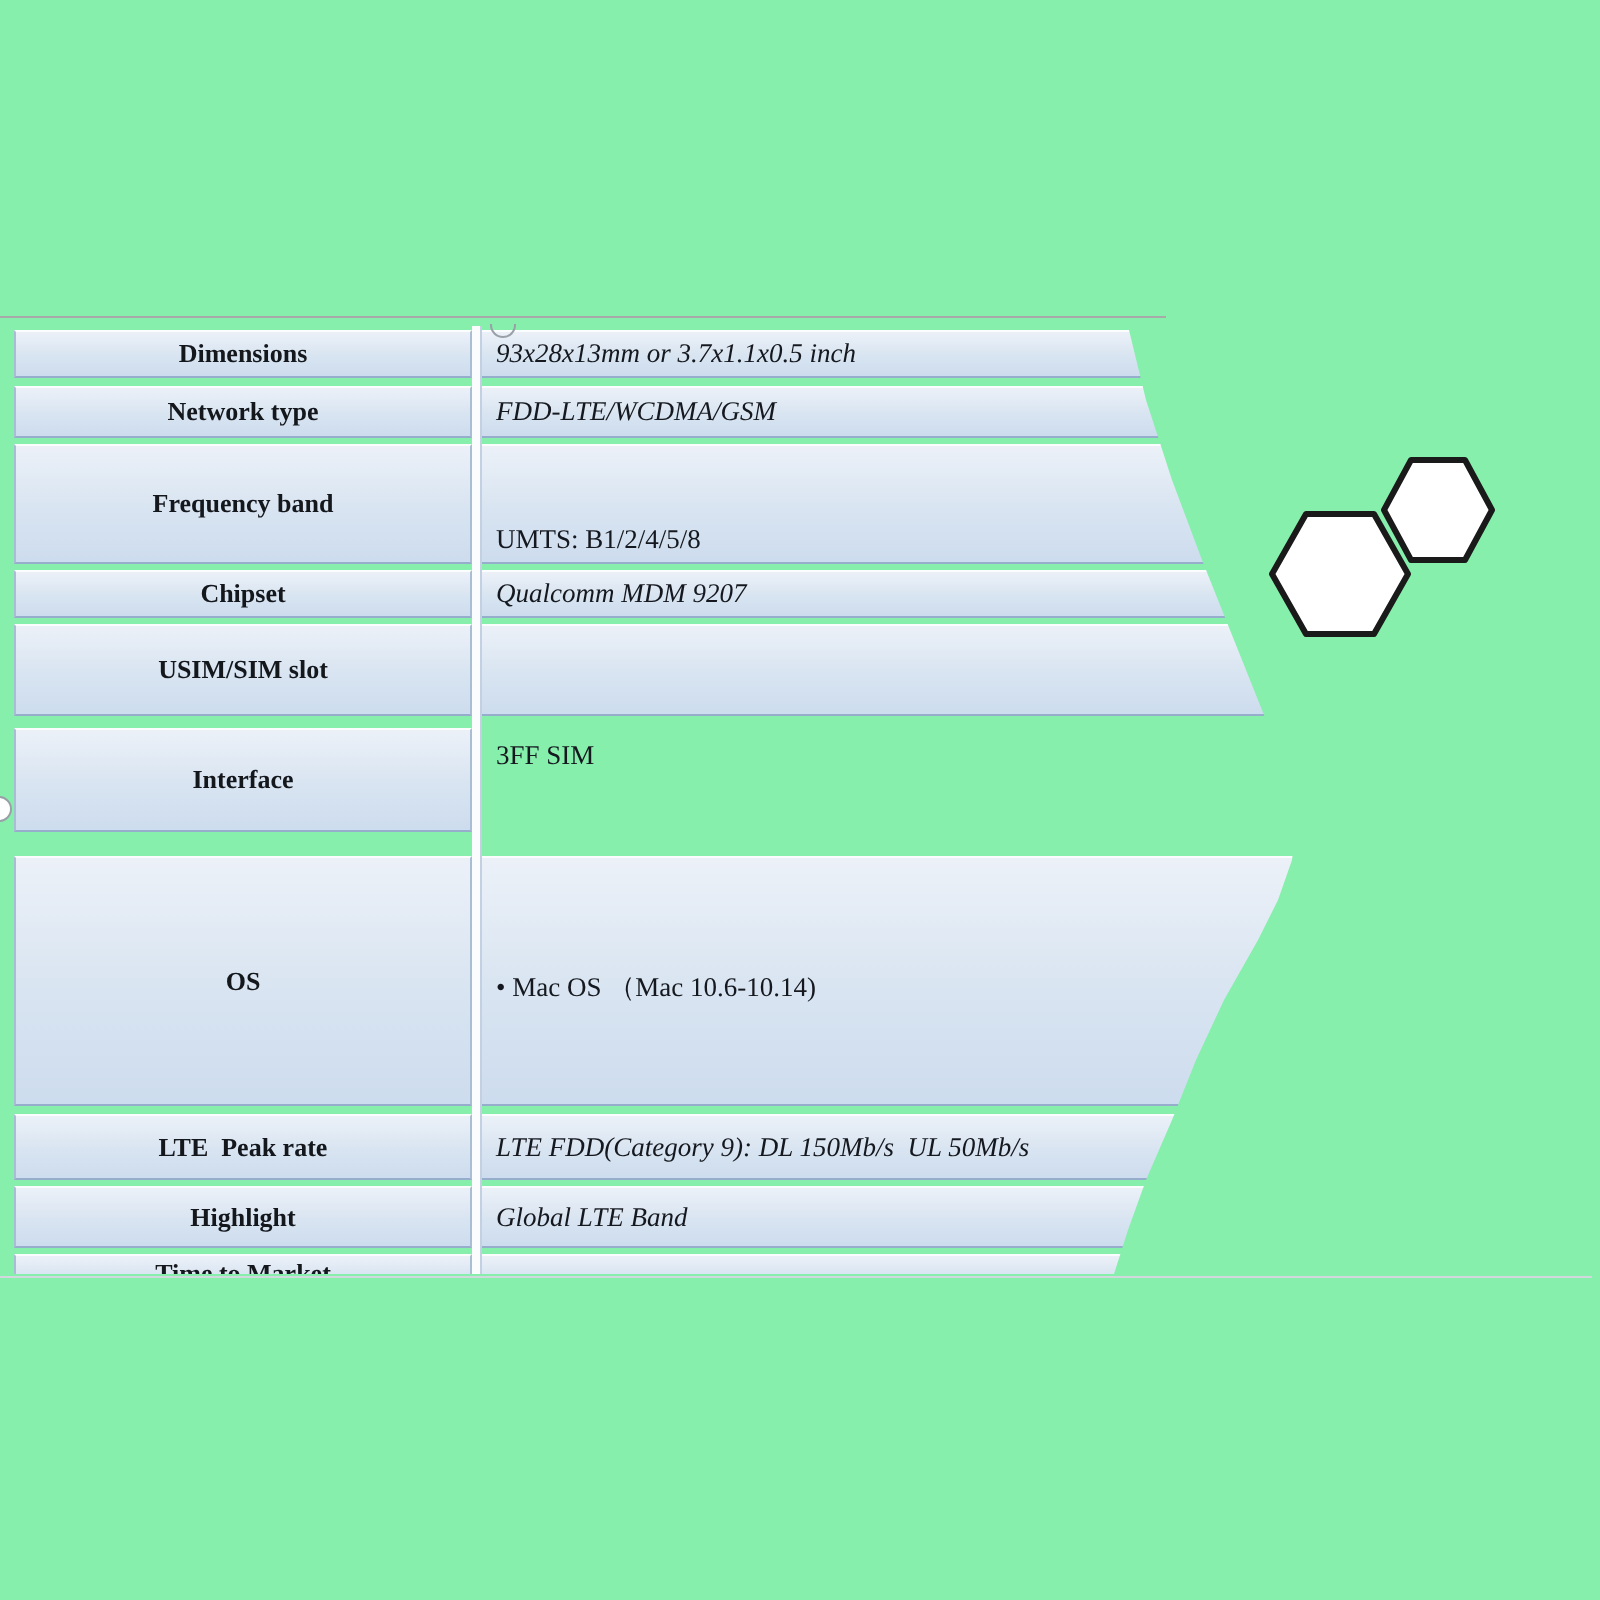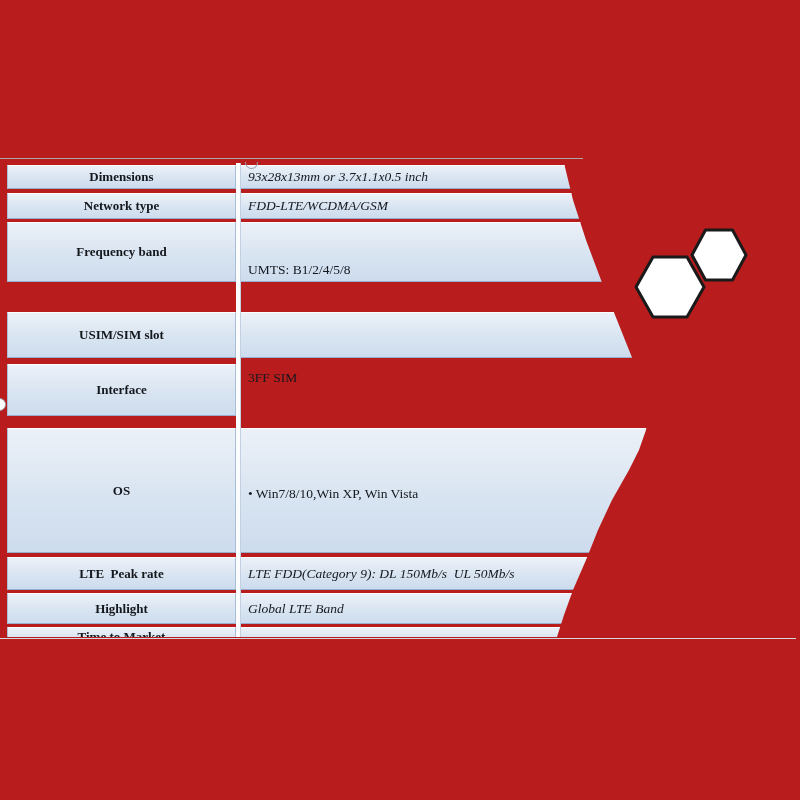--- a/index.html
+++ b/index.html
@@ -1,17 +1,17 @@
 <!DOCTYPE html>
 <html><head>
 <meta charset="utf-8">
 <style>
   html,body{margin:0;padding:0;}
   .canvas{
-    position:relative;width:800px;height:800px;background:#b91c1c;overflow:hidden;
+    position:relative;width:800px;height:800px;background:#86efac;overflow:hidden;
     font-family:"Liberation Serif","DejaVu Serif",serif;color:#15181e;
   }
   
   .top-line{position:absolute;left:0;top:158;width:583px;height:1px;background:#a9a9a9;}
   .bottom-line{position:absolute;left:0;top:638px;width:796px;height:1px;background:#d3d7de;}
   .top-line{top:158px;}
 
   
   .arrow-clip{
     position:absolute;left:0;top:163px;width:660px;height:474px;
@@ -88,37 +88,40 @@
     </div>
 
     <div class="row r2">
       <div class="lcell"><span>Frequency band</span></div>
       <div class="rcell rc-lines lh16">
         <div>UMTS: B1/2/4/5/8</div>
         <div>GSM: B2/3/5/8</div>
       </div>
     </div>
 
+    <div class="row r3">
+      <div class="lcell"><span>Chipset</span></div>
+      <div class="rcell rc-center"><span>Qualcomm MDM 9207</span></div>
+    </div>
 
     <div class="row r4">
       <div class="lcell"><span>USIM/SIM slot</span></div>
       <div class="rcell rc-lines lh25">
         <div>3FF SIM</div>
         <div>3V SIM card &amp; 1.8V SIM card</div>
       </div>
     </div>
 
     <div class="row r5">
       <div class="lcell"><span>Interface</span></div>
     </div>
 
     <div class="row r6">
       <div class="lcell"><span>OS</span></div>
       <div class="rcell rc-lines lh25">
-        <div>• Win7/8/10,Win XP, Win Vista</div>
         <div>• Mac OS （Mac 10.6-10.14)</div>
         <div>• Linux</div>
         <div>• this version doesn’t support Android, welcome large bu</div>
         <div><span>inquiry IoT version</span><span class="caret"></span></div>
       </div>
     </div>
 
     <div class="row r7">
       <div class="lcell"><span>LTE  Peak rate</span></div>
       <div class="rcell rc-center"><span>LTE FDD(Category 9): DL 150Mb/s  UL 50Mb/s</span></div>

